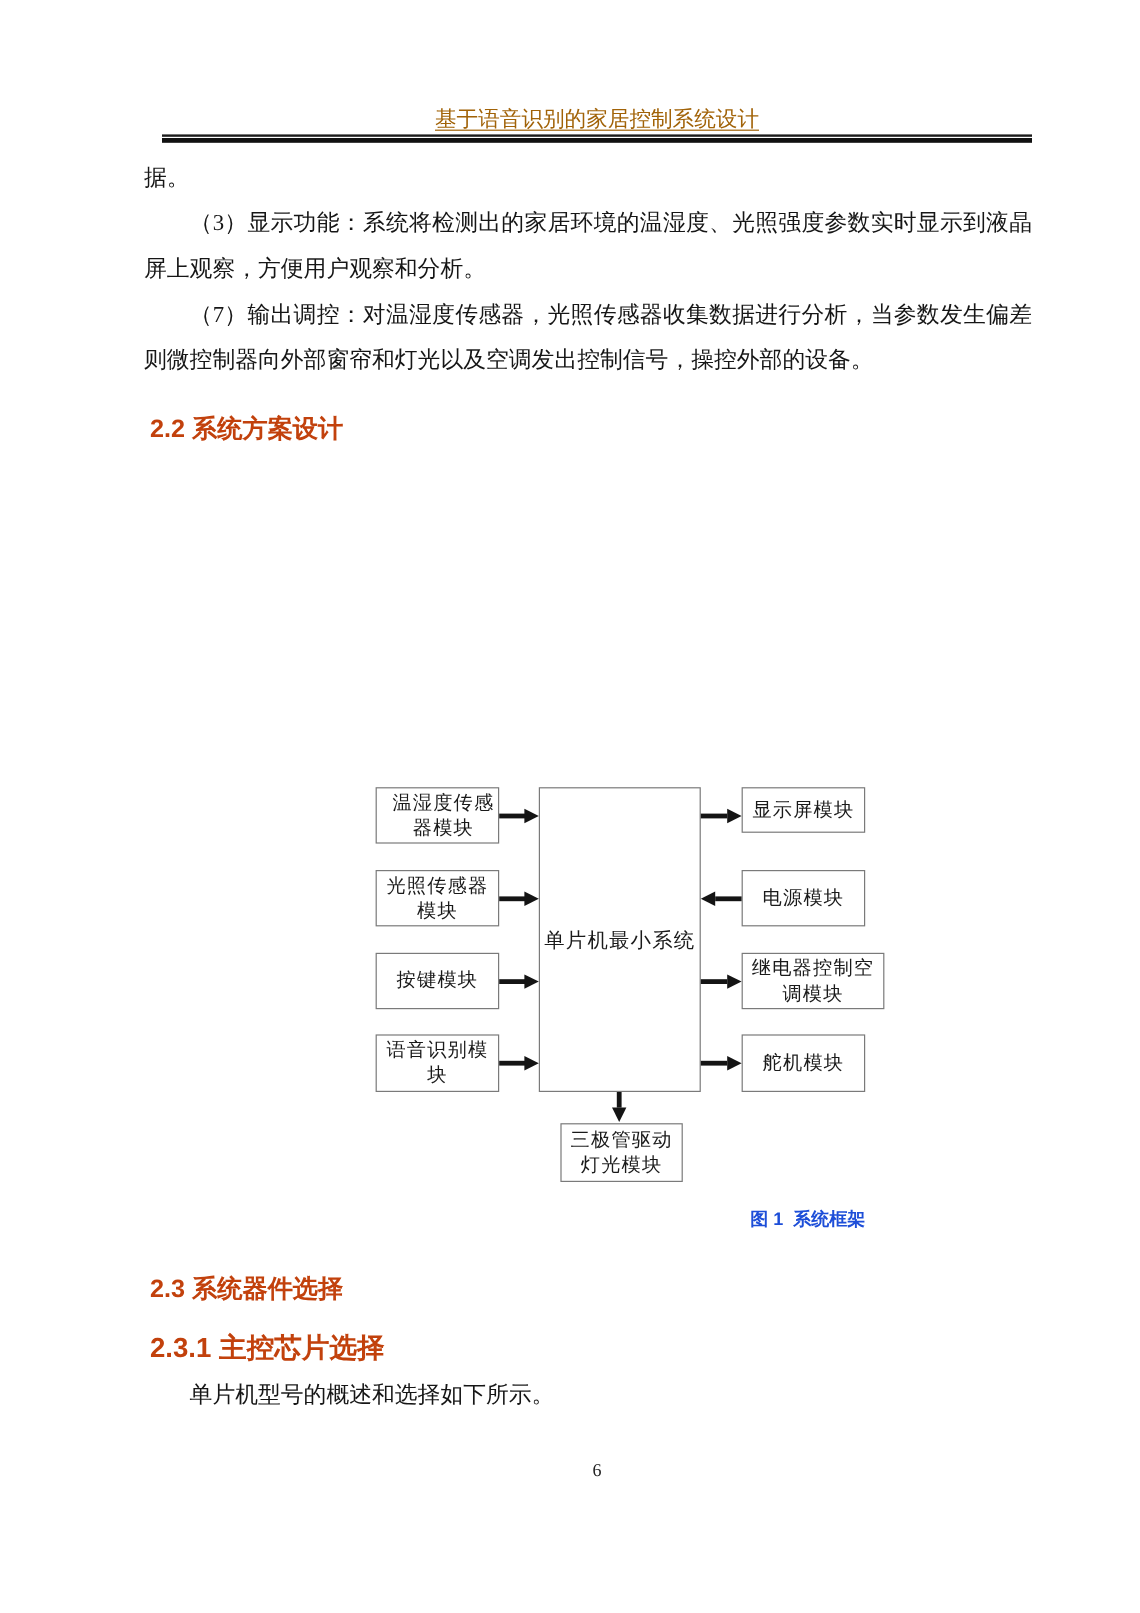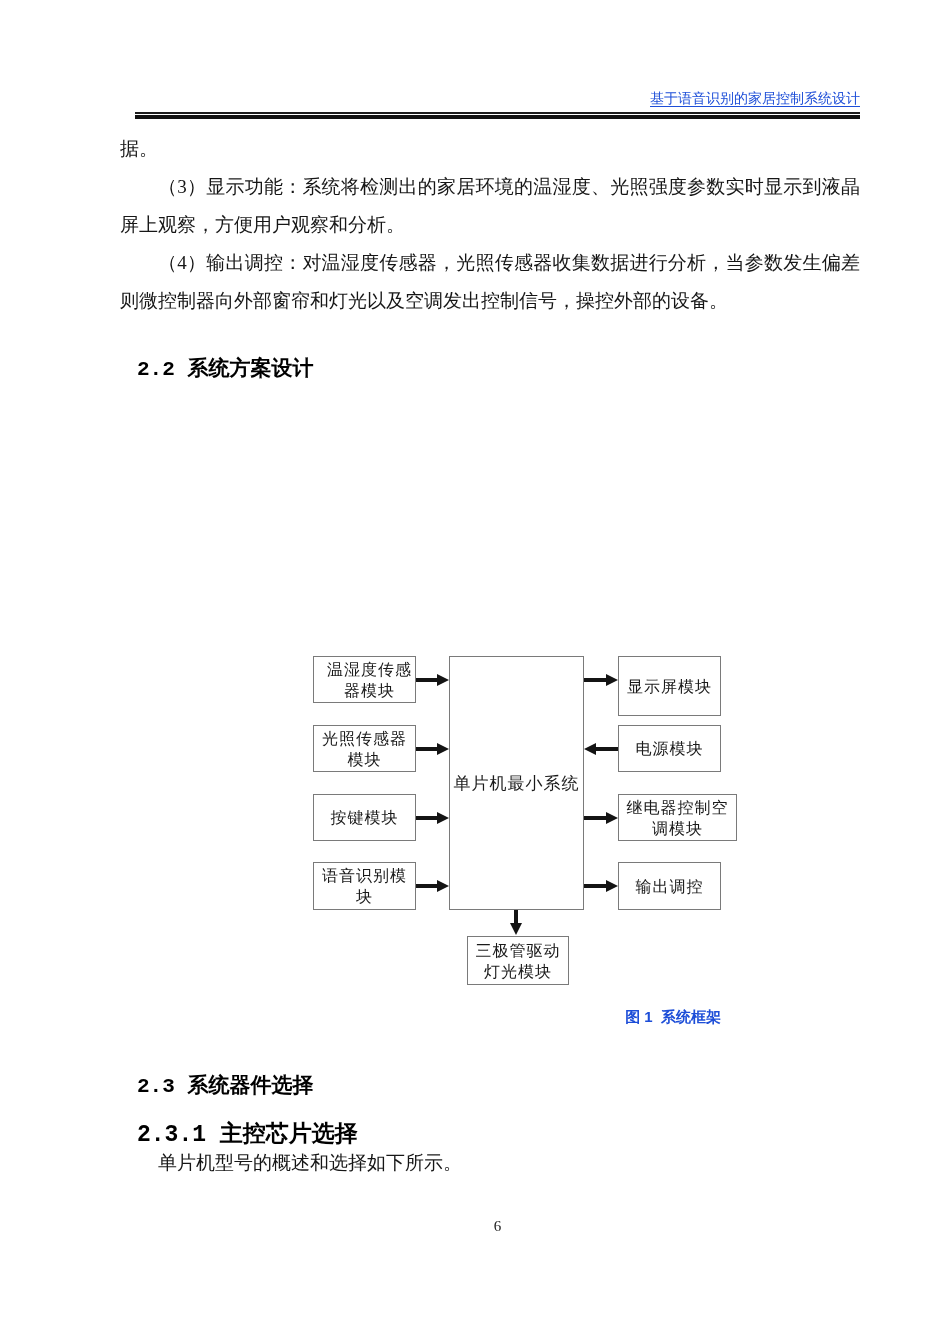--- a/index.html
+++ b/index.html
@@ -4,39 +4,39 @@
 <style>
   html,body{margin:0;padding:0;background:#e8e8e8;}
   .page{
     position:relative;width:950px;height:1344px;margin:0 auto;
     background:#ffffff;overflow:hidden;
     font-family:"Liberation Serif","DejaVu Serif",serif;color:#141414;
   }
   
   .doc-header{
     position:absolute;top:87px;left:135px;width:725px;
-    text-align:right;font-size:14px;line-height:24px;
-    text-decoration:underline;text-underline-offset:3px;color:#1d4ed8;
+    text-align:center;font-size:18px;line-height:24px;
+    text-decoration:underline;text-underline-offset:3px;color:#a16207;
   }
   .header-rule{
     position:absolute;top:112px;left:135px;width:725px;height:1px;
     border-top:2px solid #1c1c1c;border-bottom:4px solid #111111;
   }
   
   .flow{
     position:absolute;left:120px;width:740px;
     font-size:19px;line-height:38px;text-align:justify;color:#161616;
   }
   .flow p{margin:0;text-indent:2em;}
   .flow p.noindent{text-indent:0;}
   
   .h-sec{
-    position:absolute;left:121px;width:740px;margin:16px;
-    font-family:Liberation Mono, monospace;
-    font-weight:bold;color:#000000;
+    position:absolute;left:121px;width:740px;margin:4px;
+    font-family:Liberation Sans, sans-serif;
+    font-weight:bold;color:#c2410c;
   }
   .h-sec.lvl2{font-size:21px;line-height:30px;}
   .h-sec.lvl3{font-size:23px;line-height:26px;}
   
   .box{
     position:absolute;box-sizing:border-box;
     border:1px solid #7a7a7a;background:#ffffff;
     display:flex;align-items:center;justify-content:center;
     text-align:center;font-size:16px;letter-spacing:1px;line-height:21px;
     color:#1a1a1a;padding:0 2px;
@@ -61,38 +61,38 @@
 <body>
 
 <div class="page">
 
   <div class="doc-header">基于语音识别的家居控制系统设计</div>
   <div class="header-rule"></div>
 
   <div class="flow" style="top:130px;">
     <p class="noindent">据。</p>
     <p>（3）显示功能：系统将检测出的家居环境的温湿度、光照强度参数实时显示到液晶屏上观察，方便用户观察和分析。</p>
-    <p>（4）输出调控：对温湿度传感器，光照传感器收集数据进行分析，当参数发生偏差则微控制器向外部窗帘和灯光以及空调发出控制信号，操控外部的设备。</p>
+    <p>（7）输出调控：对温湿度传感器，光照传感器收集数据进行分析，当参数发生偏差则微控制器向外部窗帘和灯光以及空调发出控制信号，操控外部的设备。</p>
   </div>
 
   <h2 class="h-sec lvl2" style="top:339px;">2.2 系统方案设计</h2>
 
   <div>
 
     <div class="box" style="left:313px;top:656px;width:103px;height:47px;padding-left:12px;">温湿度传感器模块</div>
     <div class="box" style="left:313px;top:725px;width:103px;height:47px;">光照传感器模块</div>
     <div class="box" style="left:313px;top:794px;width:103px;height:47px;">按键模块</div>
     <div class="box" style="left:313px;top:862px;width:103px;height:48px;">语音识别模块</div>
 
     <div class="box center-box" style="left:449px;top:656px;width:135px;height:254px;">单片机最小系统</div>
 
-    <div class="box" style="left:618px;top:656px;width:103px;height:60px;">显示屏模块</div>
+    <div class="box" style="left:618px;top:656px;width:103px;height:38px;">显示屏模块</div>
     <div class="box" style="left:618px;top:725px;width:103px;height:47px;">电源模块</div>
     <div class="box" style="left:618px;top:794px;width:119px;height:47px;">继电器控制空调模块</div>
-    <div class="box" style="left:618px;top:862px;width:103px;height:48px;">输出调控</div>
+    <div class="box" style="left:618px;top:862px;width:103px;height:48px;">舵机模块</div>
 
     <div class="box" style="left:467px;top:936px;width:102px;height:49px;">三极管驱动灯光模块</div>
 
     <div>
       <div class="shaft" style="left:416px;top:678px;width:22px;height:4px;"></div>
       <div class="ahead r" style="left:437px;top:674px;"></div>
     </div>
     <div>
       <div class="shaft" style="left:416px;top:747px;width:22px;height:4px;"></div>
       <div class="ahead r" style="left:437px;top:743px;"></div>

